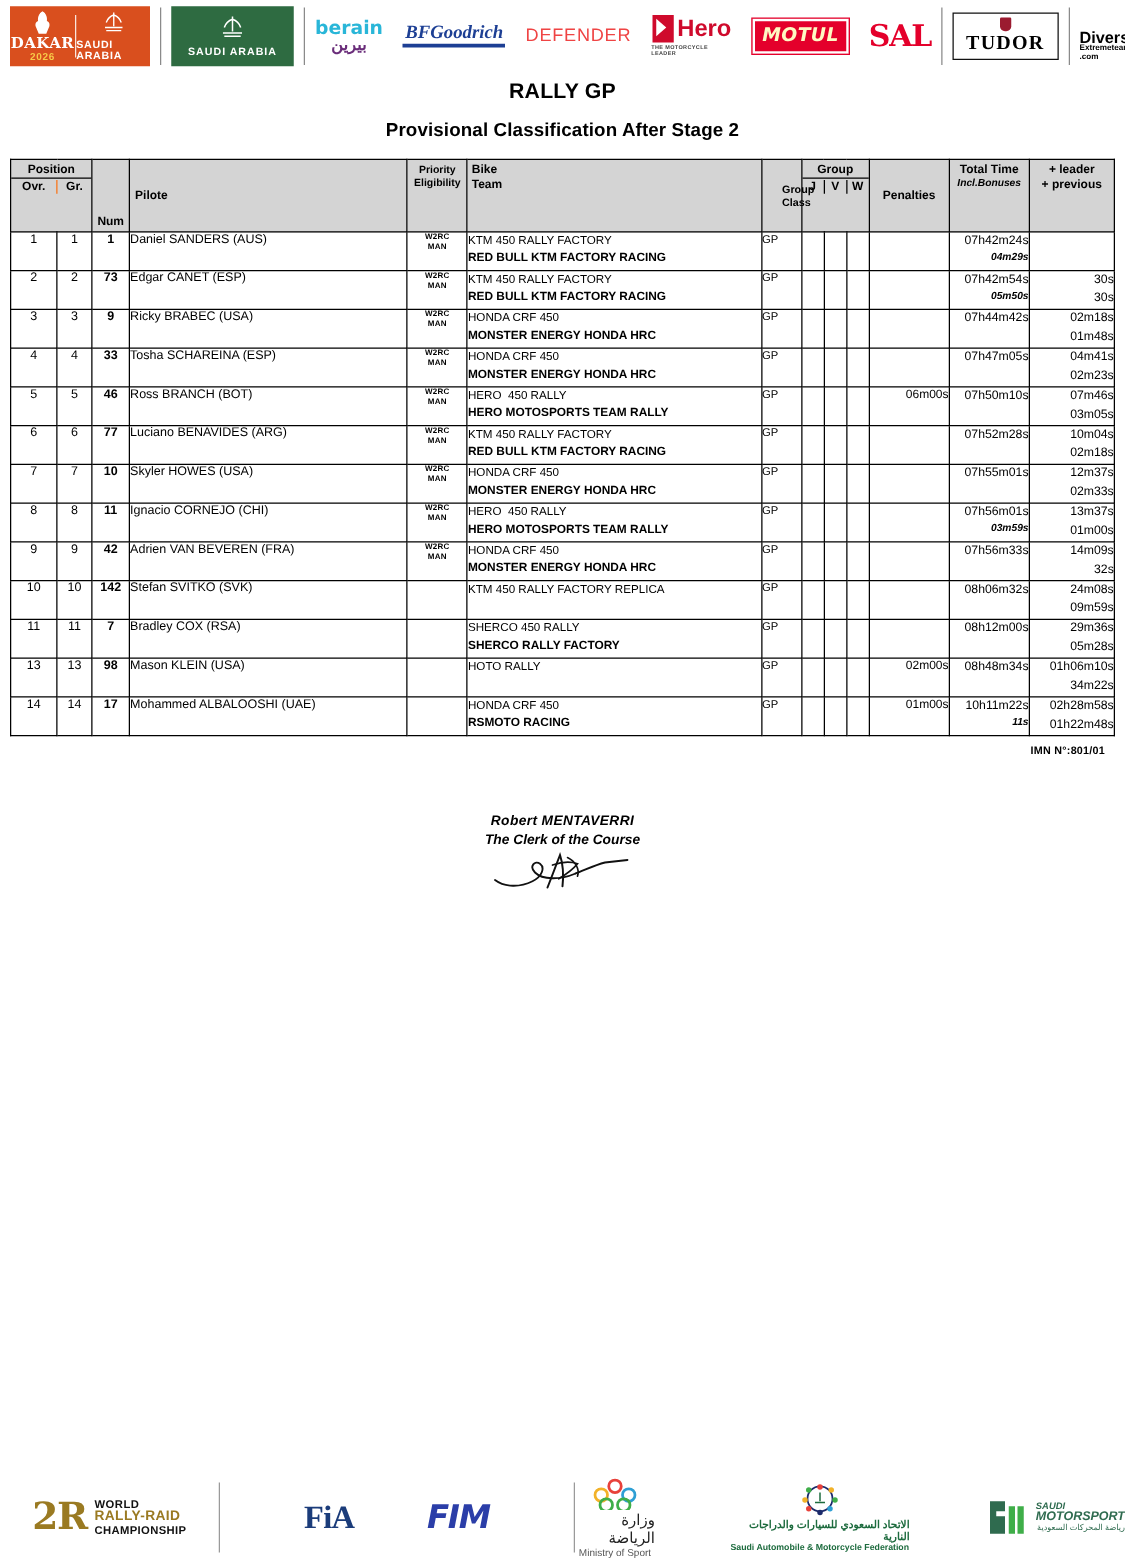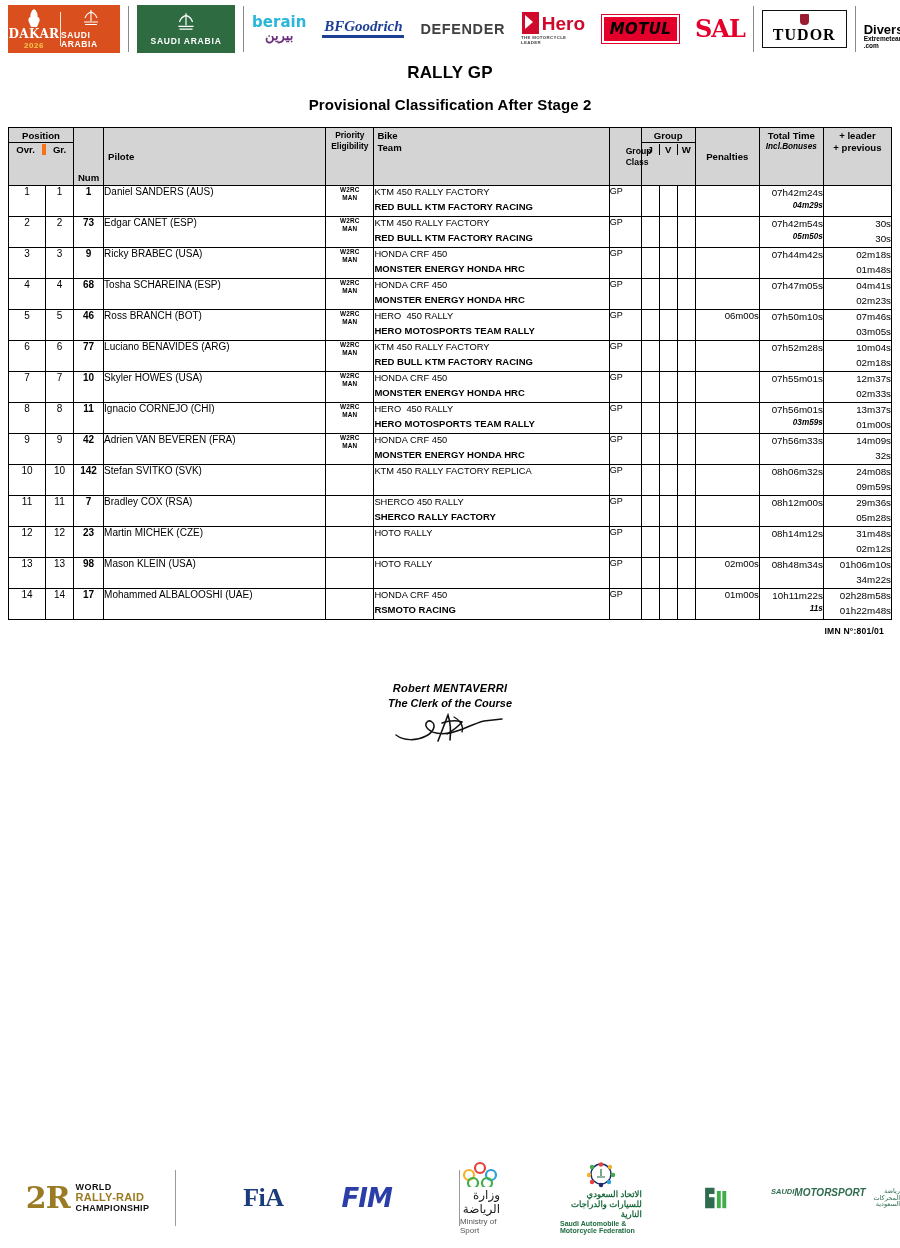--- a/index.html
+++ b/index.html
@@ -116,21 +116,21 @@
   .bfg { display:flex; flex-direction:column; align-items:center; }
   .bfg .bfg-t {
     font-family: "Liberation Serif", serif;
     font-style: italic; font-weight: bold; font-size: 15px; color: #1d3f94;
     line-height: 1;
   }
   .bfg .bfg-bar { width: 82px; height: 3px; background: #1d3f94; margin-top: 1px; }
 
   
   .defender {
-    font-size: 14.5px; font-weight: bold; letter-spacing: 0.6px; color: #404040;
+    font-size: 14.5px; font-weight: normal; letter-spacing: 0.6px; color: #ef4444;
   }
 
   
   .hero { display:flex; flex-direction:column; align-items:center; }
   .hero .hero-row { display:flex; align-items:center; gap:3px;justify-content:space-between; }
   .hero .hero-mark {
     width: 17px; height: 22px; background: #cf0a2c; position: relative;
   }
   .hero .hero-mark::after {
     content:""; position:absolute; left:3px; top:3px;
@@ -139,21 +139,21 @@
   .hero .hero-t { font-size: 19px; font-weight: bold; color: #cf0a2c; line-height:1; }
   .hero .hero-sub { font-size: 4.4px; font-weight: bold; color: #444; letter-spacing:.3px; margin-top:1px;}
 
   
   .motul {
     background: #e4002b; padding: 3px 6px;
     border: 2px solid #ffffff; outline: 1.5px solid #e4002b;
   }
   .motul span {
     font-family: "DejaVu Sans", sans-serif;
-    font-style: italic; font-weight: bold; font-size: 15px; color: #000000;
+    font-style: italic; font-weight: bold; font-size: 15px; color: #fef9c3;
     letter-spacing: .3px; line-height: 1;
   }
 
   
   .sal { font-family:"DejaVu Serif", serif; font-size: 24px; font-weight: bold; color:#e4002b; line-height:1; letter-spacing:-1px;}
 
   
   .tudor {
     border: 1.2px solid #111; padding: 3px 10px 3px;
     display:flex; flex-direction:column; align-items:center; gap:1px;
@@ -249,21 +249,21 @@
     font-size: 11px; font-style: italic; font-weight: bold; letter-spacing: .3px;
   }
   .sig-role {
     font-size: 11px; font-style: italic; font-weight: bold; margin-top: 3px;
   }
   .sig-img { margin-top: 2px; }
 
   
   .bottombar {
     position: absolute;
-    left: 0; bottom: 16px;
+    left: 0; bottom: 0;
     width: 900px;
     height: 68px;
     display: flex;
     align-items: center;
     box-sizing: border-box;
   }
   .bgroup {
     height: 68px; display: flex; align-items: center; justify-content: center;
     gap: 26px;
   }
@@ -285,21 +285,21 @@
 
   .mos { display:flex; flex-direction:column; align-items:center; gap:1px;}
   .mos .ar { font-size: 12px; direction: rtl; color:#222; }
   .mos .en { font-size: 8px; color:#555; }
 
   .samf { display:flex; flex-direction:column; align-items:center; gap:1px;}
   .samf .ar { font-size: 8.5px; color:#1d6b3e; direction: rtl; font-weight: bold;}
   .samf .en { font-size: 7px; color:#1d6b3e; font-weight: bold;}
 
   .smf { display:flex; align-items:center; gap:5px;}
-  .smf .txtb { display:flex; flex-direction:row; line-height:1.05;margin-left:36px;}
+  .smf .txtb { display:flex; flex-direction:column; line-height:1.05;}
   .smf .s1 { font-size: 7.5px; font-weight:bold; font-style: italic; color:#2f6b4f;}
   .smf .s2 { font-size: 10px; font-weight:bold; font-style: italic; color:#2f6b4f;}
   .smf .s3 { font-size: 6.5px; color:#2f6b4f; direction: rtl;}
 </style>
 </head>
 <body>
 
 <div class="topbar">
 
   <div class="logo-group">
@@ -405,21 +405,21 @@
       <col style="width:64px">
         <col style="width:64px">
         <col style="width:68px">
     </colgroup>
     <thead>
       <tr>
         <th colspan="2" style="padding:0;">
           <div class="hdr-two">
             <div class="r1">Position</div>
             <div class="r2" style="display:flex;">
-              <div style="flex:1;border-right:4px solid #f97316;">Ovr.</div>
+              <div style="flex:1;border-right:1px solid #f97316;">Ovr.</div>
               <div style="width:27px;">Gr.</div>
             </div>
           </div>
         </th>
         <th rowspan="1" style="vertical-align:bottom;padding-bottom:2px;">Num</th>
         <th class="lft" style="vertical-align:middle;">Pilote</th>
         <th style="padding:0;">
           <div class="hdr-stack" style="font-size:8.4px;">
             <div style="padding-top:2px;">Priority</div>
             <div style="padding-bottom:2px;">Eligibility</div>
@@ -530,21 +530,21 @@
             <div class="t1">07h44m42s</div>
           </td>
           <td class="c-gap">
             <div class="g1">02m18s</div>
             <div class="g2">01m48s</div>
           </td>
         </tr>
         <tr>
           <td class="c-num">4</td>
           <td class="c-num">4</td>
-          <td class="c-num b">68</td>
+          <td class="c-num b">33</td>
           <td class="c-pilote">Tosha SCHAREINA (ESP)</td>
           <td class="c-prio">W2RC<br>MAN</td>
           <td class="c-bike">
             <div class="b1">HONDA CRF 450</div>
             <div class="b2">MONSTER ENERGY HONDA HRC</div>
           </td>
           <td class="c-gp">GP</td>
           <td class="c-blank"></td>
           <td class="c-blank"></td>
           <td class="c-blank"></td>
@@ -709,42 +709,20 @@
           <td class="c-blank"></td>
           <td class="c-blank"></td>
           <td class="c-blank"></td>
           <td class="c-pen"></td>
           <td class="c-tot">
             <div class="t1">08h12m00s</div>
           </td>
           <td class="c-gap">
             <div class="g1">29m36s</div>
             <div class="g2">05m28s</div>
-          </td>
-        </tr>
-        <tr>
-          <td class="c-num">12</td>
-          <td class="c-num">12</td>
-          <td class="c-num b">23</td>
-          <td class="c-pilote">Martin MICHEK (CZE)</td>
-          <td class="c-prio"></td>
-          <td class="c-bike">
-            <div class="b1">HOTO RALLY</div>
-          </td>
-          <td class="c-gp">GP</td>
-          <td class="c-blank"></td>
-          <td class="c-blank"></td>
-          <td class="c-blank"></td>
-          <td class="c-pen"></td>
-          <td class="c-tot">
-            <div class="t1">08h14m12s</div>
-          </td>
-          <td class="c-gap">
-            <div class="g1">31m48s</div>
-            <div class="g2">02m12s</div>
           </td>
         </tr>
         <tr>
           <td class="c-num">13</td>
           <td class="c-num">13</td>
           <td class="c-num b">98</td>
           <td class="c-pilote">Mason KLEIN (USA)</td>
           <td class="c-prio"></td>
           <td class="c-bike">
             <div class="b1">HOTO RALLY</div>

